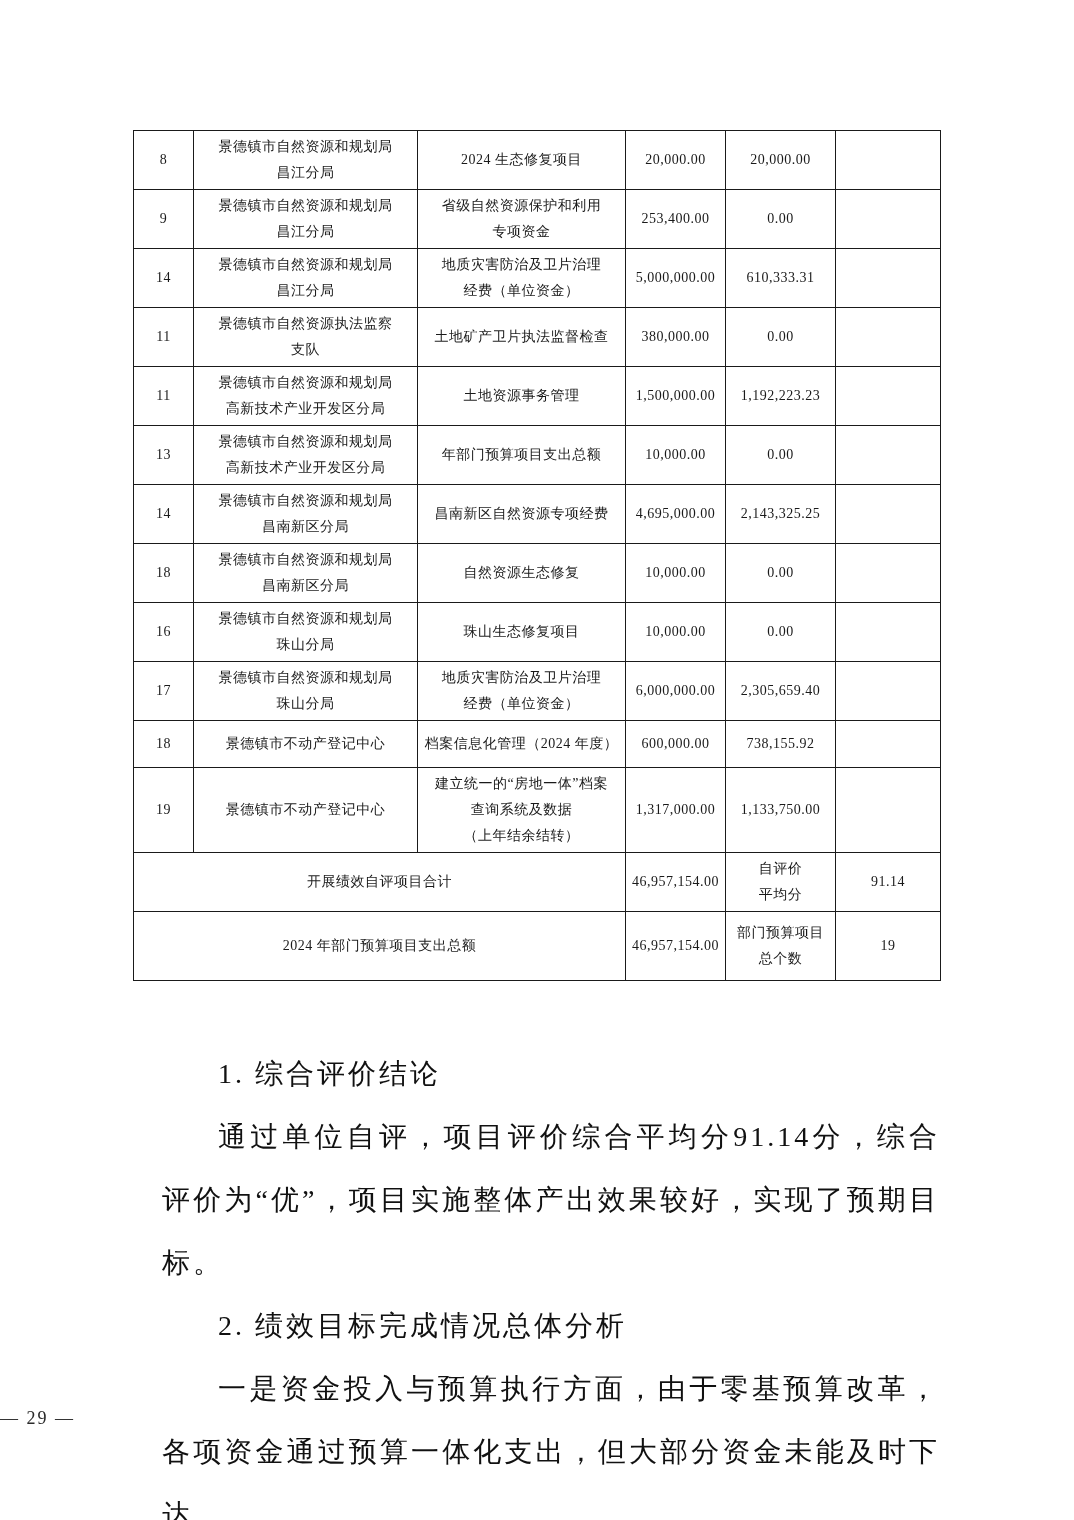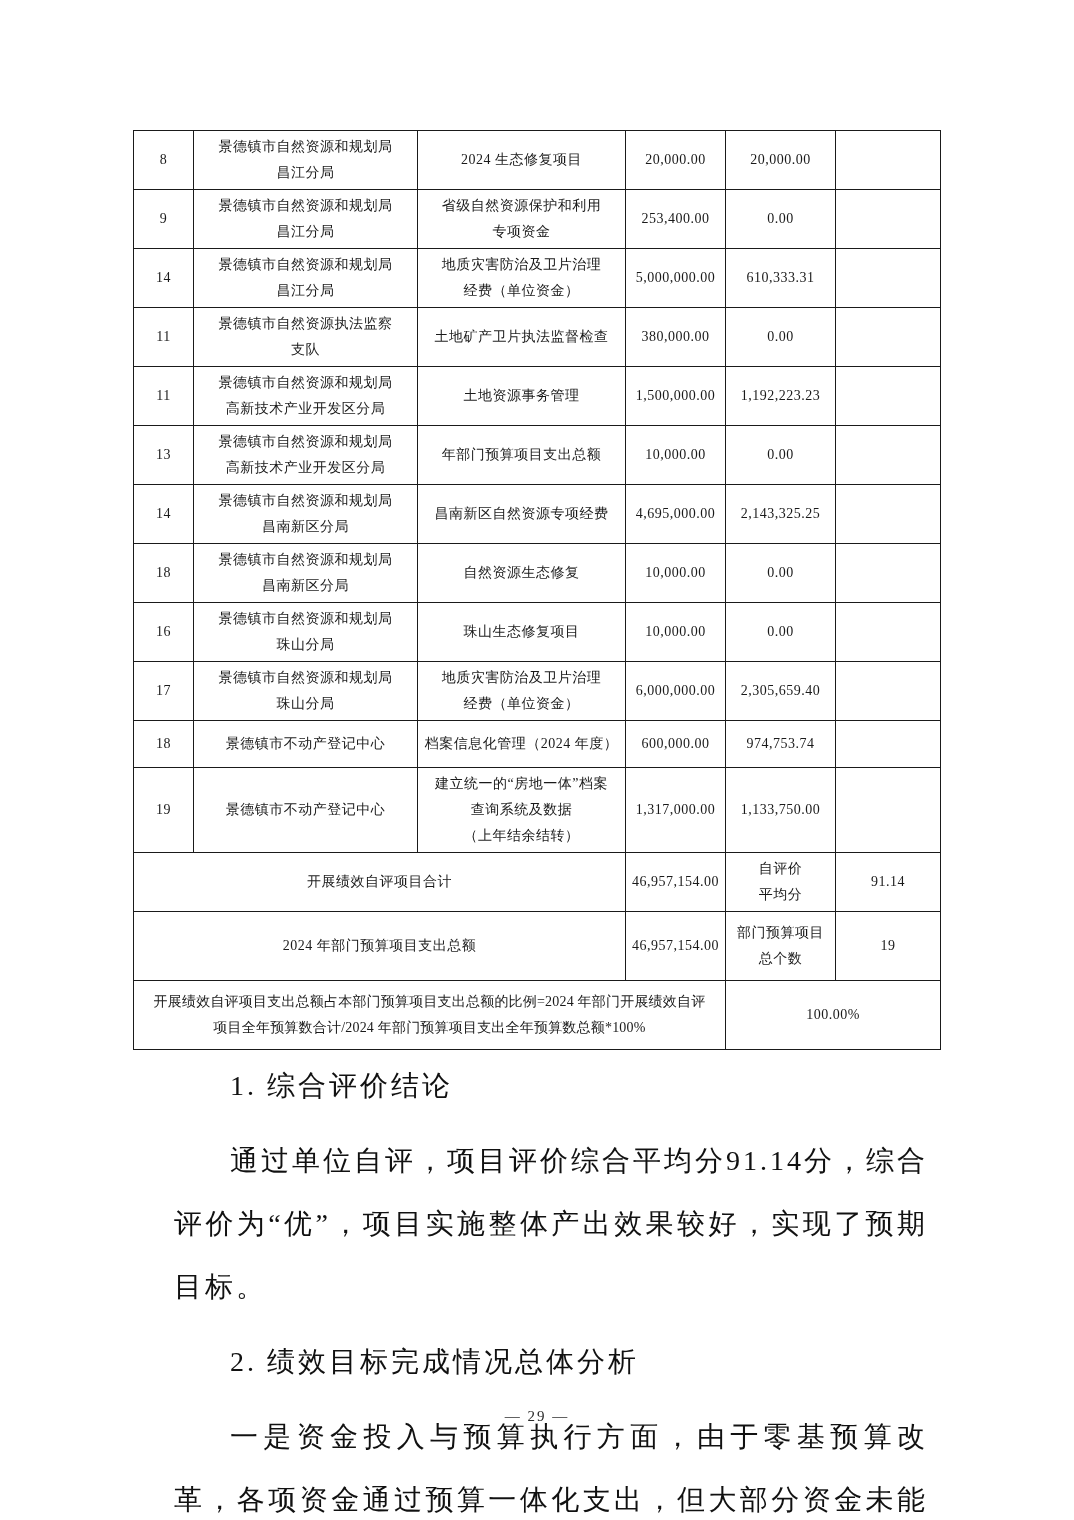--- a/index.html
+++ b/index.html
@@ -44,28 +44,27 @@
     position: absolute;
     left: 162px;
     top: 1042px;
     width: 778px;
     font-size: 28px;
     line-height: 63px;
     letter-spacing: 3px;
     text-align: justify;
     color: #111;
   }
-  .body-text p { margin: 12px; text-indent: 2em; }
+  .body-text p { margin: 0; text-indent: 2em; }
   .page-number {
     position: absolute;
     left: 0;
     right: 0;
     top: 1408px;
-    text-align: center;
-    font-size: 15px;
+    font-size: 18px;
     letter-spacing: 2px;
     color: #2a2a2a;
   }
 </style>
 </head>
 <body>
 
 <div class="page">
 
   <table class="budget-table">
@@ -169,21 +168,21 @@
 经费（单位资金）</td>
           <td>6,000,000.00</td>
           <td>2,305,659.40</td>
           <td></td>
         </tr>
         <tr>
           <td>18</td>
           <td>景德镇市不动产登记中心</td>
           <td>档案信息化管理（2024 年度）</td>
           <td>600,000.00</td>
-          <td>974,753.74</td>
+          <td>738,155.92</td>
           <td></td>
         </tr>
         <tr>
           <td>19</td>
           <td>景德镇市不动产登记中心</td>
           <td>建立统一的“房地一体”档案
 查询系统及数据
 （上年结余结转）</td>
           <td>1,317,000.00</td>
           <td>1,133,750.00</td>
@@ -198,25 +197,20 @@
 平均分</td>
         <td>91.14</td>
       </tr>
       <tr class="row-tall">
         <td colspan="3">2024 年部门预算项目支出总额</td>
         <td>46,957,154.00</td>
         <td>部门预算项目
 总个数</td>
         <td>19</td>
       </tr>
-      <tr class="row-tall">
-        <td colspan="4" class="formula-cell">开展绩效自评项目支出总额占本部门预算项目支出总额的比例=2024 年部门开展绩效自评
-项目全年预算数合计/2024 年部门预算项目支出全年预算数总额*100%</td>
-        <td colspan="2">100.00%</td>
-      </tr>
     </tbody>
   </table>
 
   <div class="body-text">
     <p>1. 综合评价结论</p>
     <p>通过单位自评，项目评价综合平均分91.14分，综合评价为“优”，项目实施整体产出效果较好，实现了预期目标。</p>
     <p>2. 绩效目标完成情况总体分析</p>
     <p>一是资金投入与预算执行方面，由于零基预算改革，各项资金通过预算一体化支出，但大部分资金未能及时下达，</p>
   </div>
 

